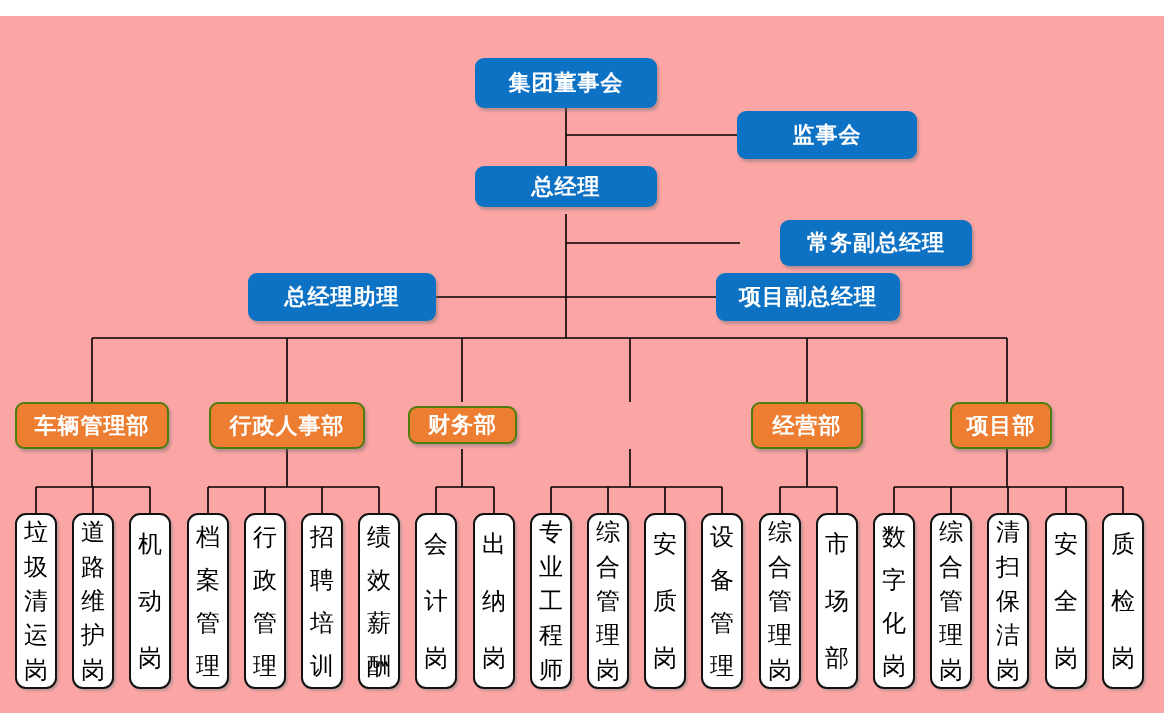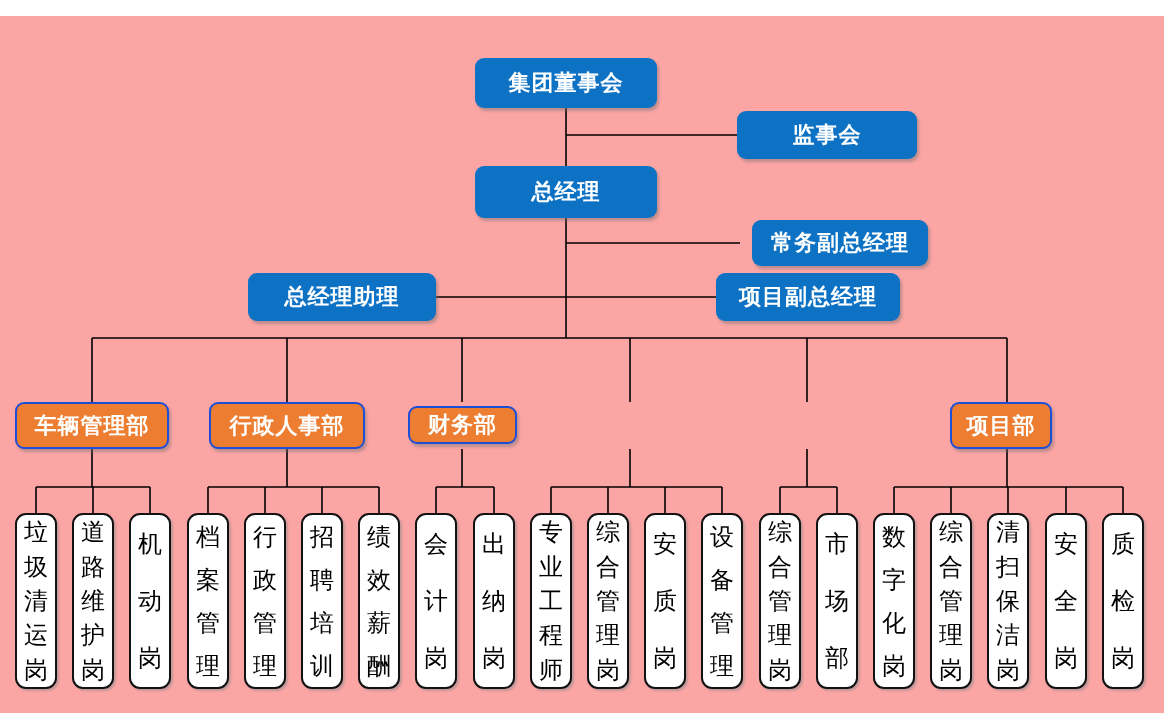--- a/index.html
+++ b/index.html
@@ -8,21 +8,21 @@
     font-family:Liberation Serif, serif;overflow:hidden;margin-top:16px;
   }
   .wires{position:absolute;left:0;top:0;}
   .wires line{stroke:#000;stroke-width:1.6;}
   .node{
     position:absolute;display:flex;align-items:center;justify-content:center;
     color:#fff;font-weight:bold;border-radius:9px;box-sizing:border-box;
     box-shadow:2px 3px 3px rgba(110,110,110,.45);
   }
   .blue{background:#0d72c4;font-size:22px;letter-spacing:1px;}
-  .orange{background:#ed7d31;border:2px solid #1d4ed8;font-size:22px;letter-spacing:1px;}
+  .orange{background:#ed7d31;border:2px solid #4d7c0f;font-size:22px;letter-spacing:1px;}
   .post{
     position:absolute;top:497px;width:42px;height:176px;background:#fff;
     border:2px solid #121212;border-radius:11px;box-sizing:border-box;
     box-shadow:2px 2px 2px rgba(140,140,140,.5);
   }
   .post-text{
     display:flex;flex-direction:column;justify-content:space-around;align-items:center;
     height:100%;font-size:24px;line-height:1;color:#000;
   }
 </style>
@@ -82,41 +82,44 @@
     <line x1="1066" y1="471" x2="1066" y2="497"></line>
     <line x1="1123" y1="471" x2="1123" y2="497"></line>
   </svg>
 
   <div class="node blue" style="left:475px;top:42px;width:182px;height:50px">
     <span>集团董事会</span>
   </div>
   <div class="node blue" style="left:737px;top:95px;width:180px;height:48px">
     <span>监事会</span>
   </div>
-  <div class="node blue" style="left:475px;top:150px;width:182px;height:52px">
+  <div class="node blue" style="left:475px;top:150px;width:182px;height:41px">
     <span>总经理</span>
   </div>
-  <div class="node blue" style="left:752px;top:204px;width:176px;height:46px">
+  <div class="node blue" style="left:780px;top:204px;width:192px;height:46px">
     <span>常务副总经理</span>
   </div>
   <div class="node blue" style="left:248px;top:257px;width:188px;height:48px">
     <span>总经理助理</span>
   </div>
   <div class="node blue" style="left:716px;top:257px;width:184px;height:48px">
     <span>项目副总经理</span>
   </div>
 
   <div class="node orange" style="left:15px;top:386px;width:154px;height:47px">
     <span>车辆管理部</span>
   </div>
   <div class="node orange" style="left:209px;top:386px;width:156px;height:47px">
     <span>行政人事部</span>
   </div>
   <div class="node orange" style="left:408px;top:390px;width:109px;height:38px">
     <span>财务部</span>
+  </div>
+  <div class="node orange" style="left:751px;top:386px;width:112px;height:47px">
+    <span>经营部</span>
   </div>
   <div class="node orange" style="left:950px;top:386px;width:102px;height:47px">
     <span>项目部</span>
   </div>
 
   <div class="post" style="left:15px">
       <div class="post-text">
         <span>垃</span>
         <span>圾</span>
         <span>清</span>

